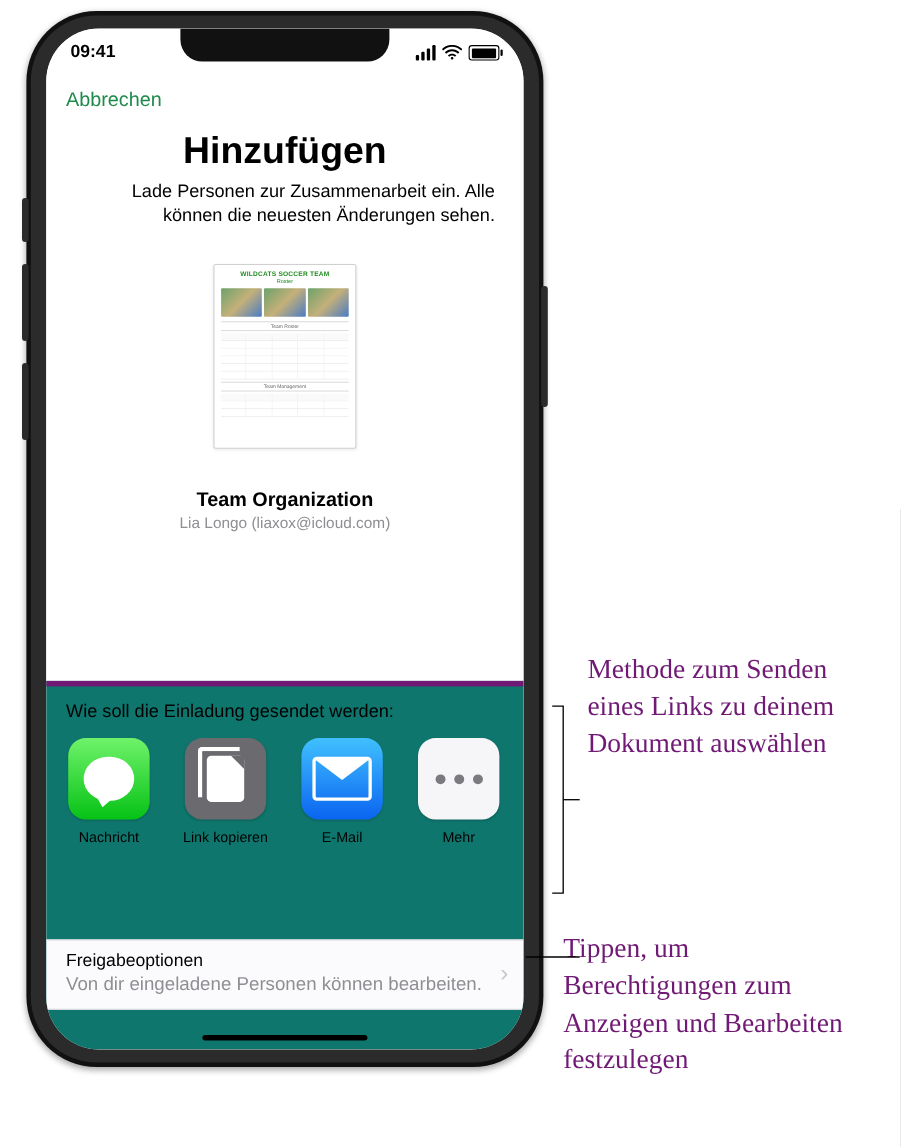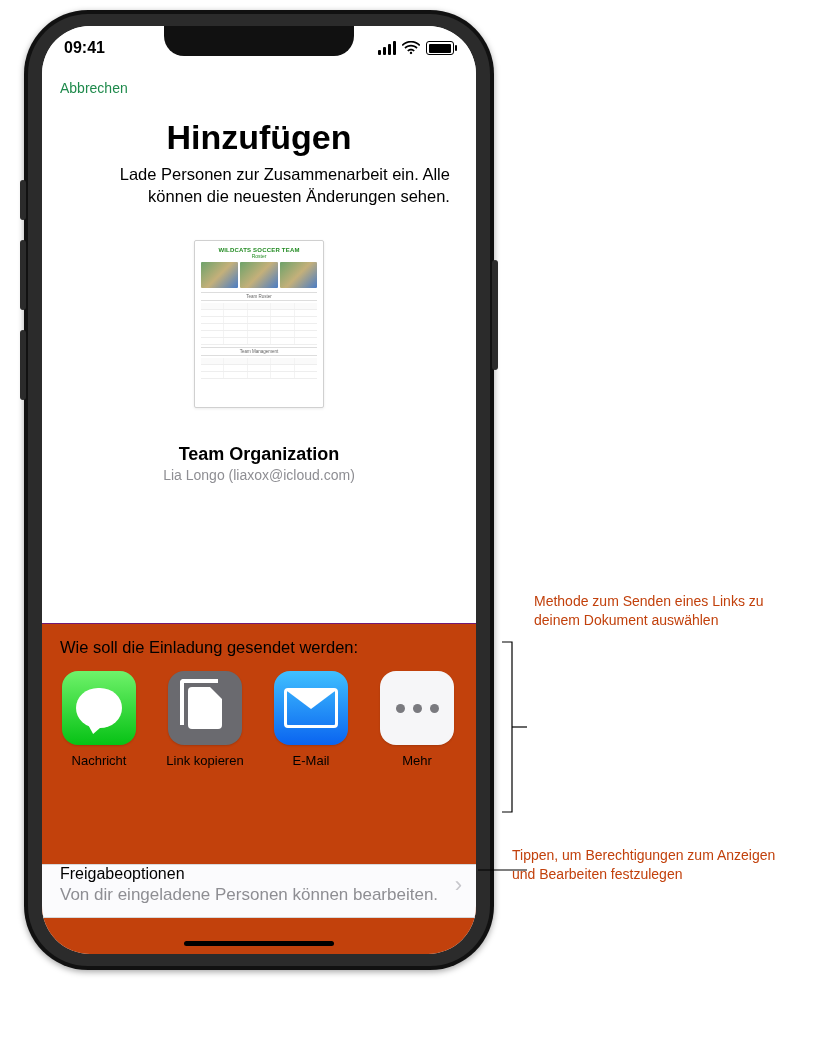--- a/index.html
+++ b/index.html
@@ -99,21 +99,21 @@
     position: absolute;
     top: 0; left: 0; right: 0;
     bottom: 330px;
     background: #fff;
   }
   .cancel {
     position: absolute;
     top: 54px;
     left: 18px;
     color: #1f8a4c;
-    font-size: 14px;
+    font-size: 18px;
   }
   .title {
     margin-top: 92px;
     text-align: center;
     font-size: 34px;
     font-weight: 700;
   }
   .subtitle {
     margin: 6px auto 0;
     text-align: right;
@@ -147,22 +147,22 @@
   .doc .row.hdr span{ background:#fafafa; }
 
   .docname { margin-top: 36px; text-align:center; font-size:18px; font-weight:600;}
   .docowner { text-align:center; font-size:14px; color:#8e8e93; margin-top:2px;}
 
   
   .lower {
     position: absolute;
     left:0; right:0; bottom:0;
     height: 330px;
-    background: #c2410c;
-    border-top: 1px solid #701a75;
+    background: #0f766e;
+    border-top: 5px solid #701a75;
   }
   .how-label {
     padding: 14px 18px 8px;
     font-size: 16.5px;
     color: #000;
   }
   .share-row {
     display: flex;
     gap: 28px;
     padding: 6px 18px 10px;
@@ -209,39 +209,40 @@
   .more-dots{ display:flex; gap:8px; }
   .more-dots span{ width:9px;height:9px;border-radius:50%;background:#7a7a7f;}
 
   
   .options-row{
     position:absolute;
     left:0; right:0; bottom:36px;
     background:#fbfbfd;
     border-top:1px solid #d7d9db;
     border-bottom:1px solid #d7d9db;
-    padding:0 14px 12px 18px;
+    padding:10px 14px 12px 18px;
     display:flex; align-items:center; justify-content:space-between;
   }
   .options-text .line1{ font-size:16px; font-weight:400;}
   .options-text .line2{ font-size:17px; color:#8e8e93; margin-top:2px;}
   .chevron{ color:#c7c7cc; font-size:22px; line-height:1; }
 
   .home-indicator{
     position:absolute; bottom:8px; left:50%; transform:translateX(-50%);
     width:150px; height:5px; background:#000; border-radius:3px;
   }
 
   
   .callout {
     position:absolute;
-    font-size:14px;
+    font-size:25px;
     line-height:1.35;
-    color:#c2410c;
+    color:#701a75;
     width:270px;
+    font-family:Liberation Serif, serif;
   }
   .callout.top { left:534px; top:592px; }
   .callout.bottom { left:512px; top:846px; }
 
   
   svg.leaders{
     position:absolute; left:0; top:0; width:819px; height:1043px; pointer-events:none;
   }
   svg.leaders line, svg.leaders path { stroke:#000; stroke-width:1.2; fill:none; }
 </style>

